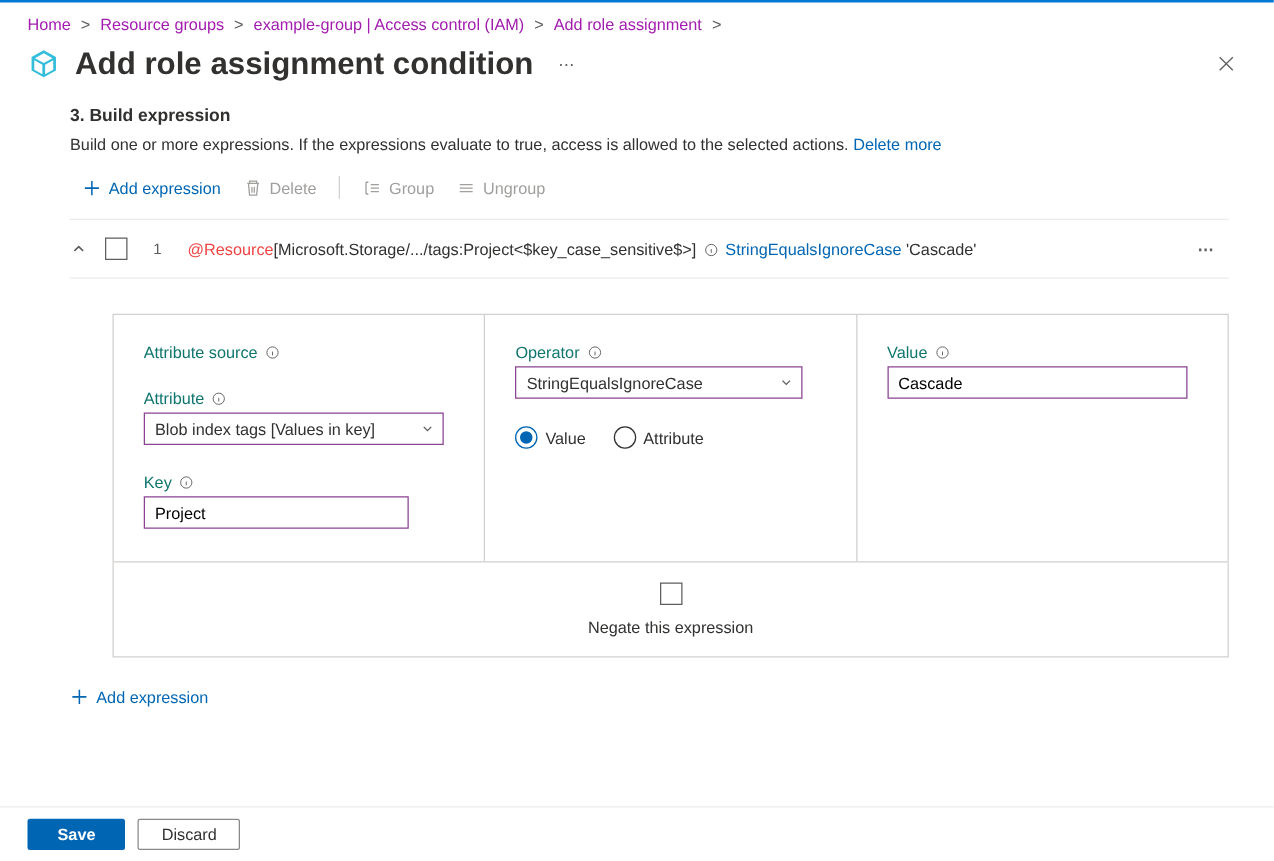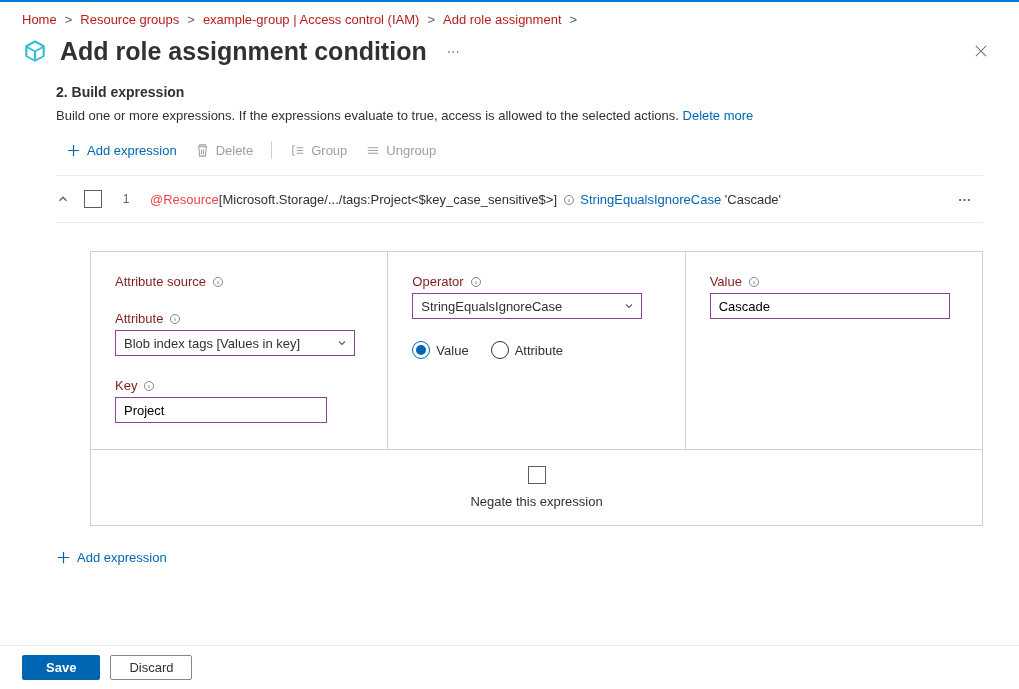--- a/index.html
+++ b/index.html
@@ -1,18 +1,18 @@
 <!DOCTYPE html>
 <html><head>
 <meta charset="utf-8">
 <style>
   * { box-sizing: border-box; margin: 0; padding: 0; }
   body { font-family: "Segoe UI", Arial, sans-serif; font-size: 13px; color: #323130; background: #fff; width: 1019px; height: 689px; overflow: hidden; position: relative; border-top: 2px solid #0078d4; }
   .breadcrumb { display: flex; align-items: center; gap: 8px; padding: 10px 22px 6px 22px; font-size: 13px; }
-  .breadcrumb a { color: #b91c1c; text-decoration: none; cursor: pointer; }
+  .breadcrumb a { color: #a21caf; text-decoration: none; cursor: pointer; }
   .breadcrumb .sep { color: #605e5c; }
   .title-row { display: flex; align-items: center; padding: 2px 22px 12px 22px; gap: 12px; }
   .cube-icon { width: 26px; height: 26px; color: #34bdda; }
   .title-text { font-size: 25px; font-weight: 600; color: #323130; flex: 0 0 auto; }
   .title-dots { color: #605e5c; padding: 0 8px; cursor: pointer; }
   .close-btn { margin-left: auto; width: 32px; height: 32px; display:flex; align-items:center; justify-content:center; cursor:pointer; color:#605e5c; font-size:16px; }
   .content-wrapper { position: absolute; top: 82px; bottom: 44px; left: 0; right: 0; overflow-y: scroll; padding: 0 36px 0 56px; }
   .content-wrapper::-webkit-scrollbar { width: 16px; }
   .content-wrapper::-webkit-scrollbar-thumb { background: #c8c6c4; border-radius: 8px; border: 4px solid #fff; }
   .section-heading { font-size: 14px; font-weight: 700; margin-bottom: 8px; }
@@ -32,21 +32,21 @@
   .expr-text .at { color: #ef4444; }
   .expr-text .op { color: #0066b4; }
   .info-icon-inline { width:12px; height:12px; display:inline-block; vertical-align: middle; margin: 0 2px; }
   .row-menu { margin-left:auto; color:#605e5c; cursor:pointer; letter-spacing:2px; font-weight:bold; }
   .card { margin: 28px 0 0 34px; border: 1px solid #d2d0ce; }
   .card-cols { display:flex; }
   .card-col { padding: 22px 24px 26px 24px; flex:1 1 0; border-right: 1px solid #d2d0ce; }
   .card-col:last-child { border-right: none; }
   .field { margin-bottom: 22px; }
   .field:last-child { margin-bottom: 0; }
-  .field-label { font-size: 13px; color: #7f1d1d; margin-bottom: 4px; display:flex; align-items:center; gap:6px; }
+  .field-label { font-size: 13px; color: #0f766e; margin-bottom: 4px; display:flex; align-items:center; gap:6px; }
   .info-icon { width:12px; height:12px; color:#605e5c; }
   .select-box { position: relative; width: 240px; height: 26px; border: 1px solid #8a4293; background:#fff; display:flex; align-items:center; padding: 0 26px 0 8px; font-size:13px; cursor:pointer; }
   .select-box .chev { position:absolute; right:6px; top:50%; transform:translateY(-50%); width:12px; height:12px; color:#605e5c; }
   .text-input { width: 212px; height: 26px; border: 1px solid #8a4293; background:#fff; padding: 0 8px; font-size:13px; font-family:inherit; outline:none; }
   .radio-row { display:flex; align-items:center; gap: 22px; margin-top: 10px; }
   .radio { display:flex; align-items:center; gap:6px; cursor:pointer; }
   .radio-circle { width:18px; height:18px; border:1px solid #323130; border-radius:50%; display:flex; align-items:center; justify-content:center; }
   .radio-circle.checked { border-color:#0066b4; }
   .radio-dot { width:10px; height:10px; border-radius:50%; background:#0066b4; }
   .card-foot { border-top: 1px solid #d2d0ce; padding: 16px 24px; display:flex; align-items:center; gap: 10px; flex-direction: column; }
@@ -78,21 +78,21 @@
   <span class="title-dots">⋯</span>
   <div class="close-btn">
     <svg viewBox="0 0 16 16" width="14" height="14" stroke="currentColor" stroke-width="1.2" fill="none">
         <path d="M2 2l12 12M14 2L2 14"></path>
       </svg>
   </div>
 </div>
 
 <div class="content-wrapper">
 
-  <div class="section-heading">2. Build expression</div>
+  <div class="section-heading">3. Build expression</div>
   <div class="section-desc">
     <span>Build one or more expressions. If the expressions evaluate to true, access is allowed to the selected actions. </span><a>Delete more</a>
   </div>
 
   <div class="toolbar">
     <div class="tb-item primary">
       <svg class="plus-icon" viewBox="0 0 16 16" stroke="#0066b4" stroke-width="1.3" fill="none">
           <path d="M8 2v12M2 8h12"></path>
         </svg>
       <span>Add expression</span>

